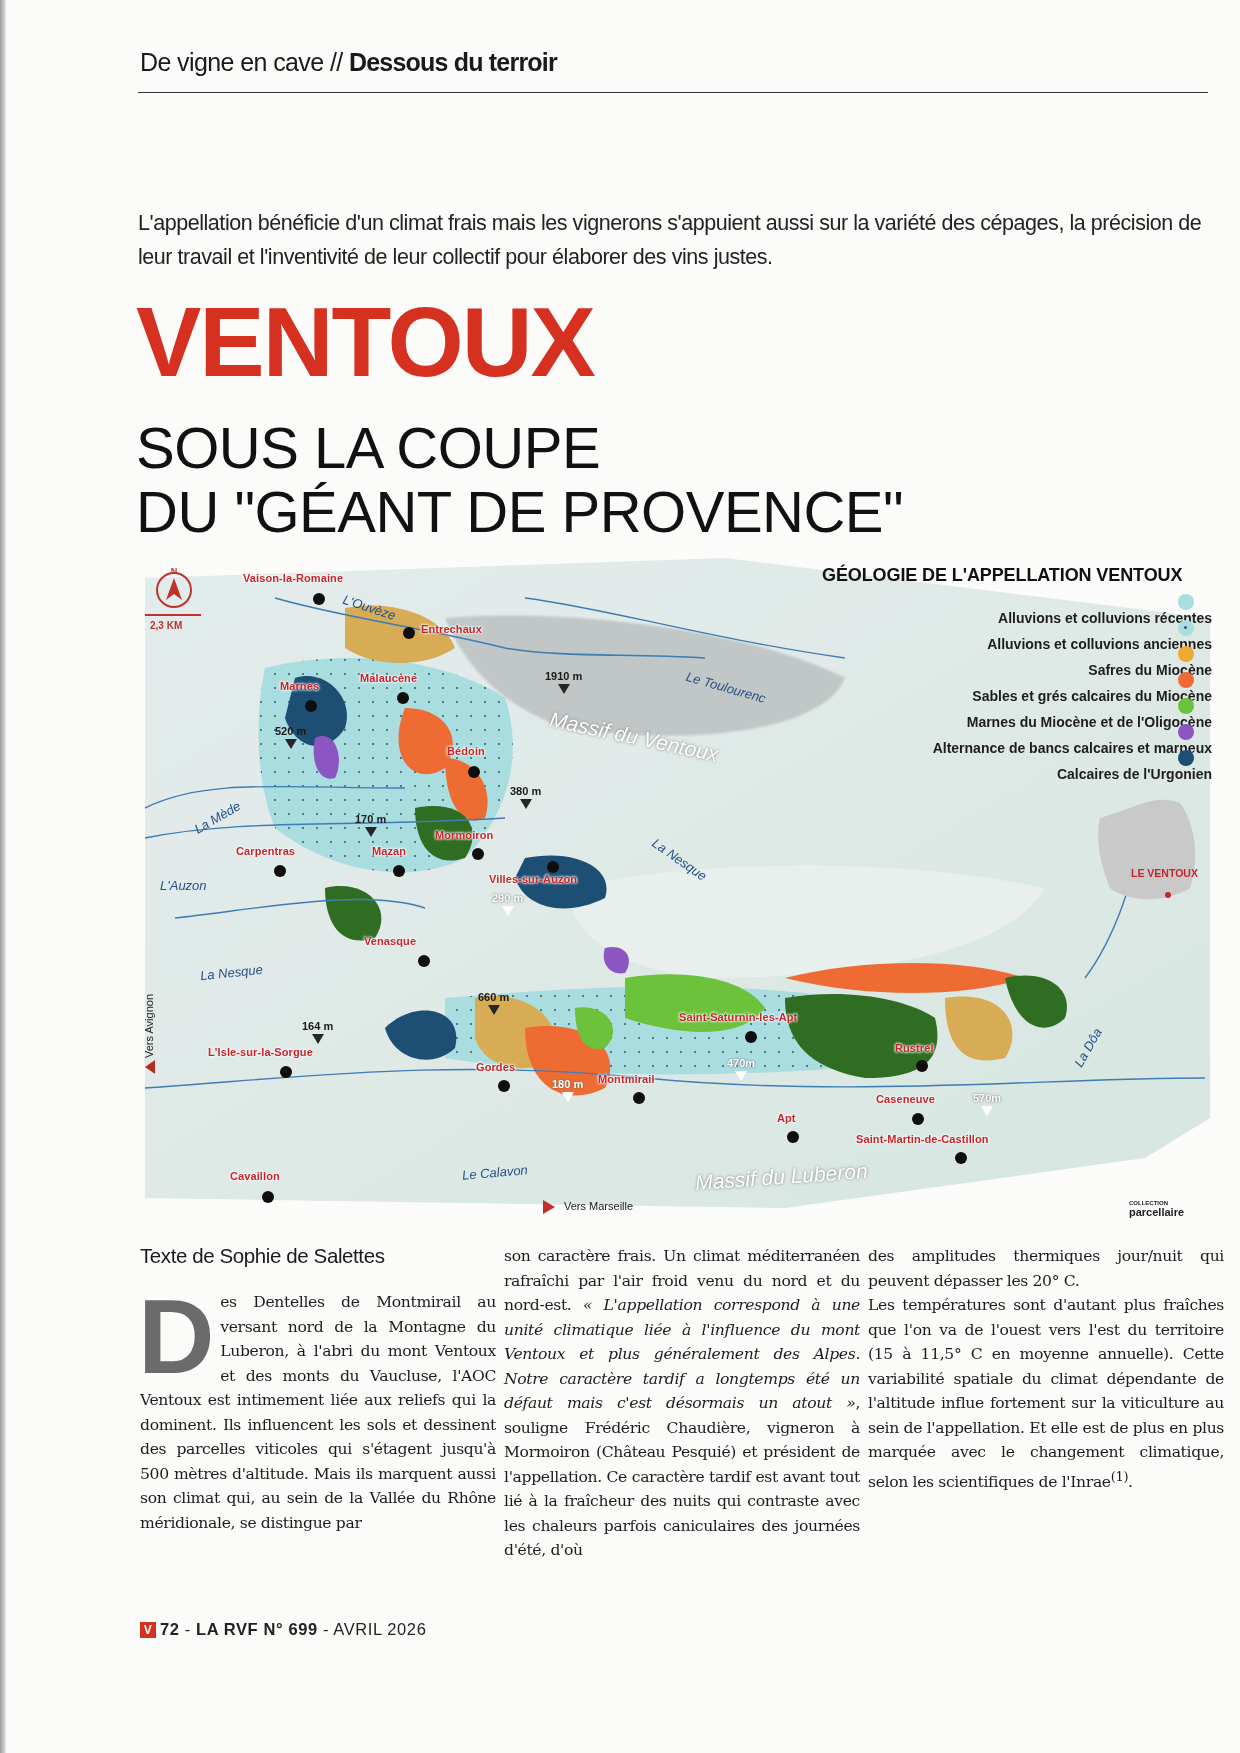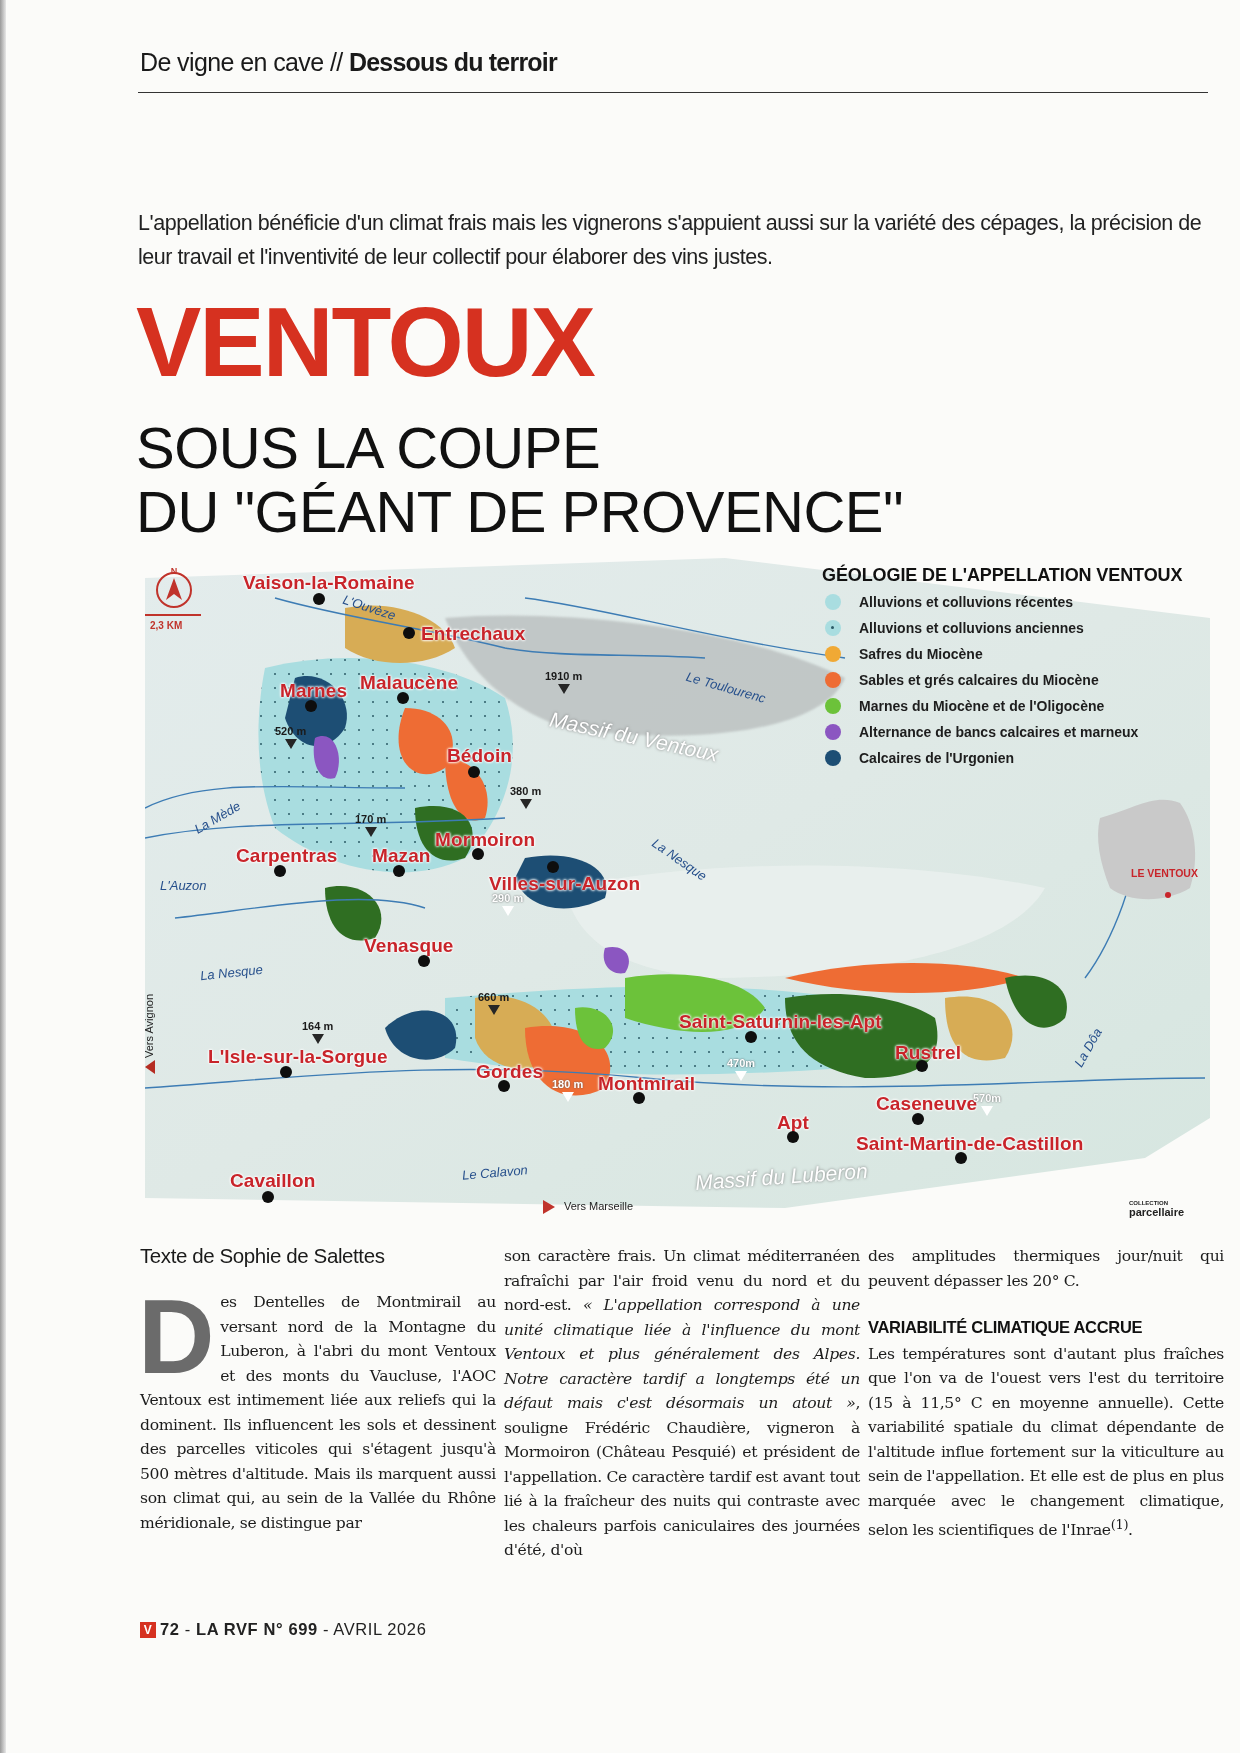--- a/index.html
+++ b/index.html
@@ -7,24 +7,24 @@
   .leftedge { position:absolute; left:0; top:0; width:6px; height:1753px; background:linear-gradient(to right,#9a9a9a,#e8e8e8); }
   .rubric { position:absolute; left:140px; top:48px; font-size:25px; letter-spacing:-0.6px; }
   .rubric b { font-weight:700; letter-spacing:-0.8px; }
   .rule { position:absolute; left:138px; top:92px; width:1070px; height:1px; background:#333; }
   .chapo { position:absolute; left:138px; top:206px; width:1080px; font-size:21.5px; line-height:34px; letter-spacing:-0.45px; color:#222; }
   .h1 { position:absolute; left:136px; top:292px; font-size:98px; font-weight:700; color:#d63120; letter-spacing:-2px; line-height:100px; }
   .h2 { position:absolute; left:136px; top:400px; font-size:58px; line-height:64px; color:#111; letter-spacing:-0.5px;margin-top:16px; }
   .map { position:absolute; left:145px; top:558px; width:1065px; height:660px; }
   .legend { position:absolute; left:822px; top:565px; width:390px; }
   .legend-title { font-size:18px; font-weight:700; letter-spacing:-0.1px; margin-bottom:8px; color:#111; }
-  .legend-item { display:flex; align-items:flex-start; height:26px; font-size:14px; font-weight:700; color:#1d1d1d; }
+  .legend-item { display:flex; align-items:flex-end; height:26px; font-size:14px; font-weight:700; color:#1d1d1d;flex-direction:column; }
   .legend-swatch { width:16px; height:16px; border-radius:50%; margin:0 18px 0 3px; flex:none; position:relative; }
   .legend-swatch.dotted::after { content:""; position:absolute; left:6px; top:6px; width:3px; height:3px; border-radius:50%; background:#2a5a66; }
-  .place { position:absolute; font-size:19px; color:#c8242a; font-weight:700; text-shadow:0 0 3px #fff,0 0 3px #fff,0 0 2px #fff; white-space:nowrap; letter-spacing:0.1px; }
+  .place { position:absolute; font-size:11px; color:#c8242a; font-weight:700; text-shadow:0 0 3px #fff,0 0 3px #fff,0 0 2px #fff; white-space:nowrap; letter-spacing:0.1px; }
   .dot { position:absolute; width:12px; height:12px; border-radius:50%; background:#0e0e0e; }
   .alt { position:absolute; font-size:11px; font-weight:700; color:#1a1a1a; text-align:center; white-space:nowrap; }
   .alt.light { color:#fff; text-shadow:0 0 2px #555; }
   .tri { width:0; height:0; border-left:6px solid transparent; border-right:6px solid transparent; border-top:10px solid #262626; margin:2px auto 0; }
   .alt.light .tri { border-top-color:#fff; }
   .river { position:absolute; font-size:13px; font-style:italic; color:#27508c; white-space:nowrap; }
   .massif { position:absolute; font-size:21px; font-style:italic; color:#fff; white-space:nowrap; text-shadow:0 0 3px #777; }
   .dir { position:absolute; font-size:11px; color:#222; white-space:nowrap; }
   .compass { position:absolute; left:152px; top:566px; width:44px; height:44px; }
   .scale-line { position:absolute; left:145px; top:614px; width:56px; height:2px; background:#c0332b; }
@@ -223,19 +223,18 @@
 
 <div class="col col1">
   <span class="dropcap">D</span>
   <p>es Dentelles de Montmirail au versant nord de la Montagne du Luberon, à l'abri du mont Ventoux et des monts du Vaucluse, l'AOC Ventoux est intimement liée aux reliefs qui la dominent. Ils influencent les sols et dessinent des parcelles viticoles qui s'étagent jusqu'à 500 mètres d'altitude. Mais ils marquent aussi son climat qui, au sein de la Vallée du Rhône méridionale, se distingue par</p>
 </div>
 <div class="col col2">
   <p><span>son caractère frais. Un climat méditerranéen rafraîchi par l'air froid venu du nord et du nord-est. </span><i>« L'appellation correspond à une unité climatique liée à l'influence du mont Ventoux et plus généralement des Alpes. Notre caractère tardif a longtemps été un défaut mais c'est désormais un atout »</i><span>, souligne Frédéric Chaudière, vigneron à Mormoiron (Château Pesquié) et président de l'appellation. Ce caractère tardif est avant tout lié à la fraîcheur des nuits qui contraste avec les chaleurs parfois caniculaires des journées d'été, d'où</span></p>
 </div>
 <div class="col col3">
   <p>des amplitudes thermiques jour/nuit qui peuvent dépasser les 20° C.</p>
-  <div class="subhead">VARIABILITÉ CLIMATIQUE ACCRUE</div>
   <p><span>Les températures sont d'autant plus fraîches que l'on va de l'ouest vers l'est du territoire (15 à 11,5° C en moyenne annuelle). Cette variabilité spatiale du climat dépendante de l'altitude influe fortement sur la viticulture au sein de l'appellation. Et elle est de plus en plus marquée avec le changement climatique, selon les scientifiques de l'Inrae</span><sup>(1)</sup>.</p>
 </div>
 
 <div class="folio">
   <span class="vlogo">V</span><span>72</span><span class="sep"> - </span><span>LA RVF N° 699</span><span class="sep"> - </span><span style="font-weight:400">AVRIL 2026</span>
 </div>
 
 </body></html>

